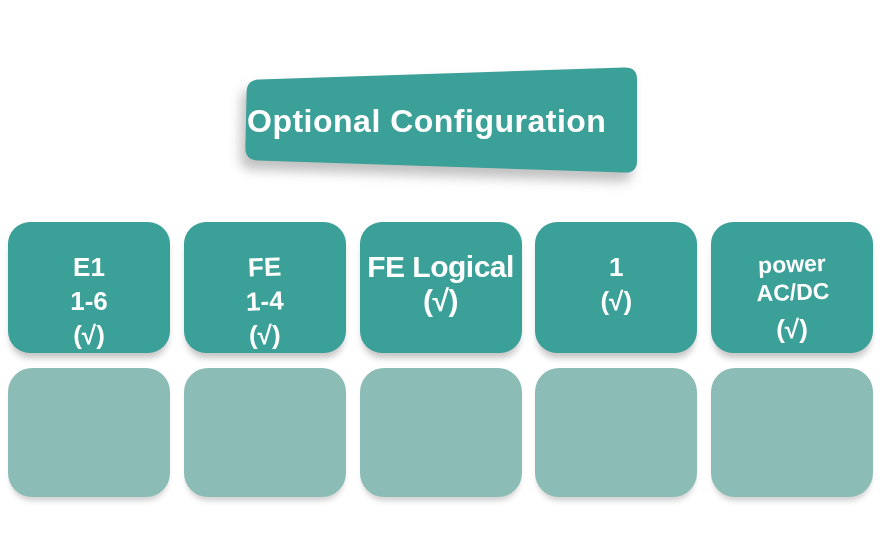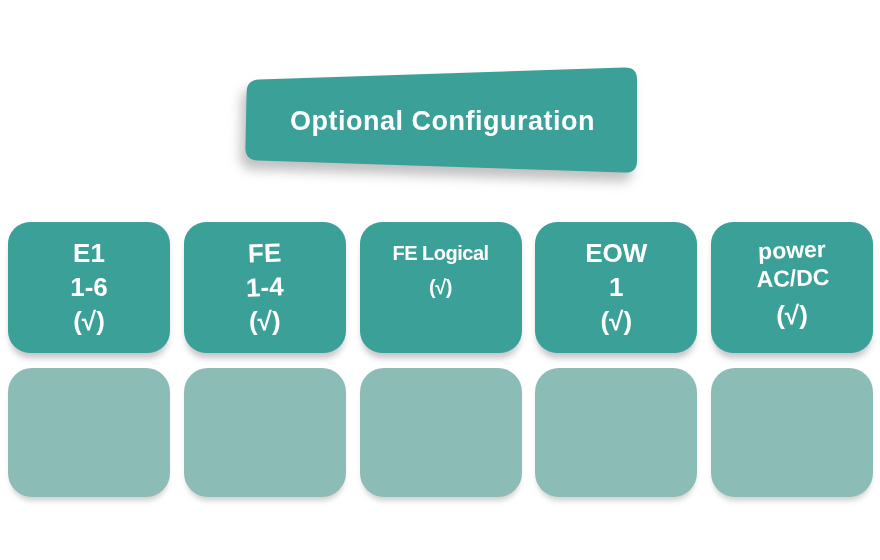--- a/index.html
+++ b/index.html
@@ -30,22 +30,22 @@
     height: 160px;
     filter: drop-shadow(-5px 9px 6px rgba(60, 60, 60, 0.32));
   }
   .banner-label {
     position: absolute;
     left: 247px;
     top: 100px;
     width: 391px;
     height: 42px;
     line-height: 42px;
-    text-align: center;
-    font-size: 27px;
+    text-align: left;
+    font-size: 32px;
     font-weight: 700;
     letter-spacing: 0.5px;
     color: var(--text);
   }
 
   
   .row {
     position: absolute;
     left: 8px;
     width: 865px;
@@ -60,38 +60,38 @@
     border-radius: 22px;
   }
   .box-option {
     height: 131px;
     background: var(--teal);
     box-shadow: 0 7px 6px -2px rgba(110, 110, 110, 0.4);
     display: flex;
     flex-direction: column;
     align-items: center;
     justify-content: flex-start;
-    padding-top: 14px;
+    padding-top: 28px;
     color: var(--text);
     font-weight: 700;
     font-size: 26px;
     line-height: 34px;
     text-align: center;
     white-space: nowrap;
   }
   .box-placeholder {
     height: 129px;
     border-radius: 24px;
     background: var(--sage);
     box-shadow: 0 6px 5px -2px rgba(130, 130, 130, 0.35);
   }
 
   
   .tilted { transform: rotate(-2deg); }
-  .box-fe-logical { font-size: 20px; letter-spacing: -0.5px; }
+  .box-fe-logical { font-size: 30px; letter-spacing: -0.5px; }
   .box-power .upper-lines {
     font-size: 23px;
     line-height: 28px;
     transform: rotate(-2deg);
   }
   .box-power .check-line { margin-top: 6px; }
 </style>
 </head>
 <body>
 
@@ -124,21 +124,20 @@
       <div class="tilted">1-4</div>
       <div>(√)</div>
     </div>
 
     <div class="box box-option box-fe-logical">
       <div>FE Logical</div>
       <div>(√)</div>
     </div>
 
     <div class="box box-option">
-      <div>EOW</div>
       <div>1</div>
       <div>(√)</div>
     </div>
 
     <div class="box box-option box-power">
       <div class="upper-lines">
         <div>power</div>
         <div>AC/DC</div>
       </div>
       <div class="check-line">(√)</div>

